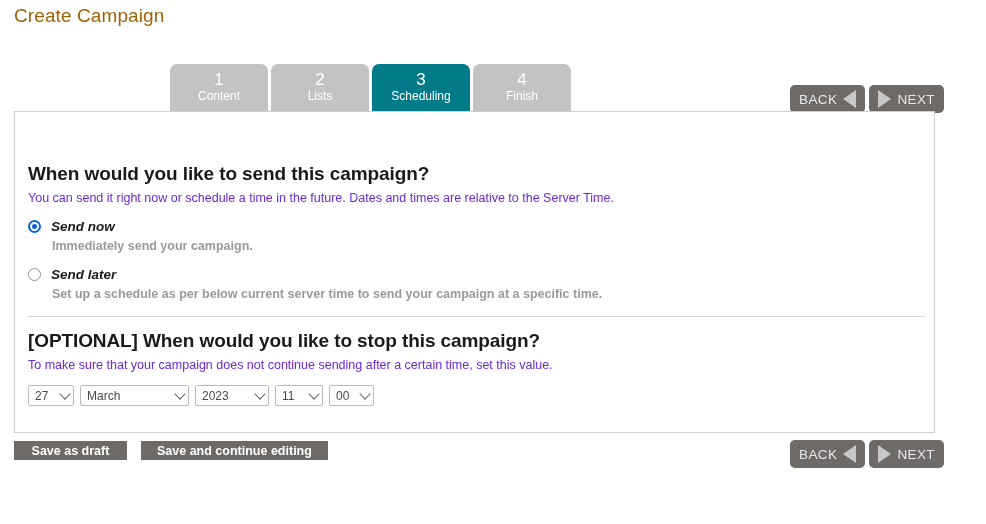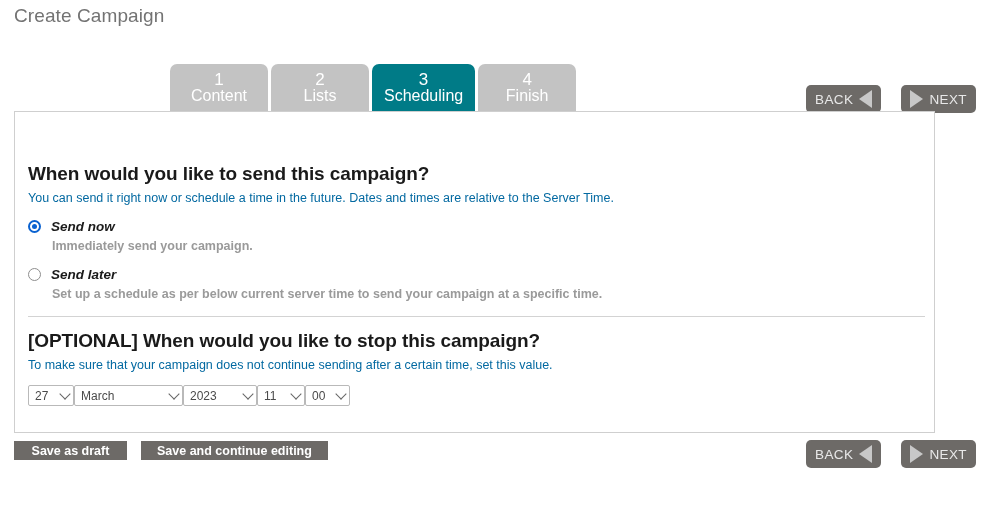--- a/index.html
+++ b/index.html
@@ -15,21 +15,21 @@
     -webkit-font-smoothing: antialiased;
     overflow: hidden;
   }
 
   
   #page-title {
     position: absolute;
     left: 14px;
     top: 5px;
     font-size: 19px;
-    color: #737373;
+    color: #a16207;
     font-weight: 400;
     letter-spacing: 0.1px;
     white-space: nowrap;
   }
 
   
   #step-tabs {
     position: absolute;
     left: 170px;
     top: 64px;
@@ -51,21 +51,21 @@
     min-width: 98px;
     cursor: pointer;
   }
   .step-tab.active { background: #007b87; }
   .step-num {
     font-size: 17px;
     line-height: 19px;
     font-weight: 400;
   }
   .step-label {
-    font-size: 16px;
+    font-size: 12px;
     line-height: 14px;
     font-weight: 400;
   }
 
   
   .nav-group {
     position: absolute;
     display: flex;
     gap: 4px;
   }
@@ -77,21 +77,20 @@
     height: 28px;
     display: flex;
     align-items: center;
     gap: 6px;
     padding: 0 9px;
     color: #e8e8e8;
     font-size: 13.5px;
     letter-spacing: 0.4px;
     cursor: pointer;
     box-sizing: border-box;
-    margin-left: 16px;
   }
   .tri {
     width: 0; height: 0;
     display: block;
   }
   .tri-left {
     border-top: 9px solid transparent;
     border-bottom: 9px solid transparent;
     border-right: 13px solid #c8c8c8;
   }
@@ -124,21 +123,21 @@
     margin: 0;
     font-size: 19px;
     font-weight: bold;
     color: #1a1a1a;
     letter-spacing: -0.1px;
     line-height: 22px;
   }
   p.section-sub {
     margin: 6px 0 0 0;
     font-size: 12.5px;
-    color: #0369a1;
+    color: #6d28d9;
     line-height: 15px;
   }
 
   
   .radio-row {
     display: flex;
     align-items: center;
     margin-top: 13px;
     cursor: pointer;
   }
@@ -184,21 +183,21 @@
     border: none;
     border-top: 1px solid #d3d3d3;
     margin: 14px 0 0 0;
   }
 
   h2.section-title.second { margin-top: 13px; }
 
   
   #date-selects {
     display: flex;
-    gap: 0;
+    gap: 6px;
     margin-top: 12px;
   }
   .sel {
     height: 21px;
     border: 1px solid #b9b9b9;
     border-radius: 2px;
     background: #ffffff;
     color: #4a4a4a;
     font-family: "Liberation Sans", sans-serif;
     font-size: 12px;

